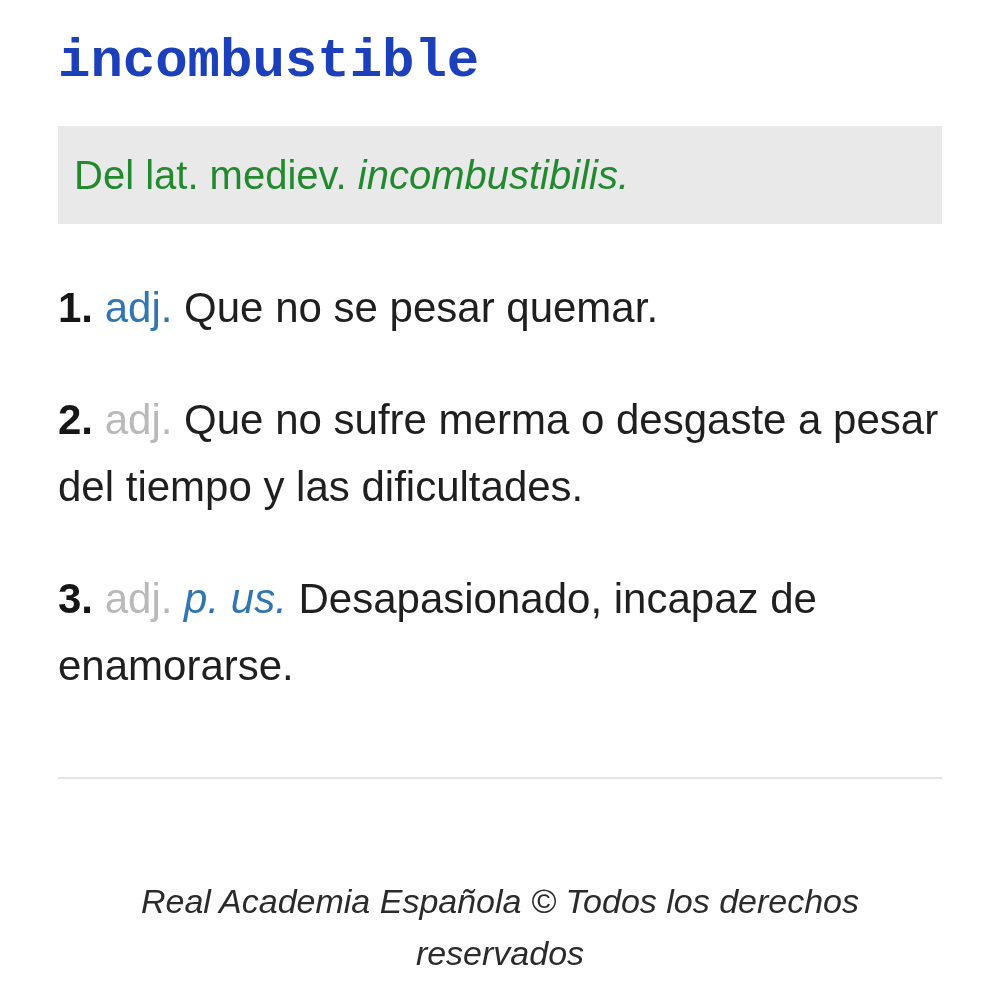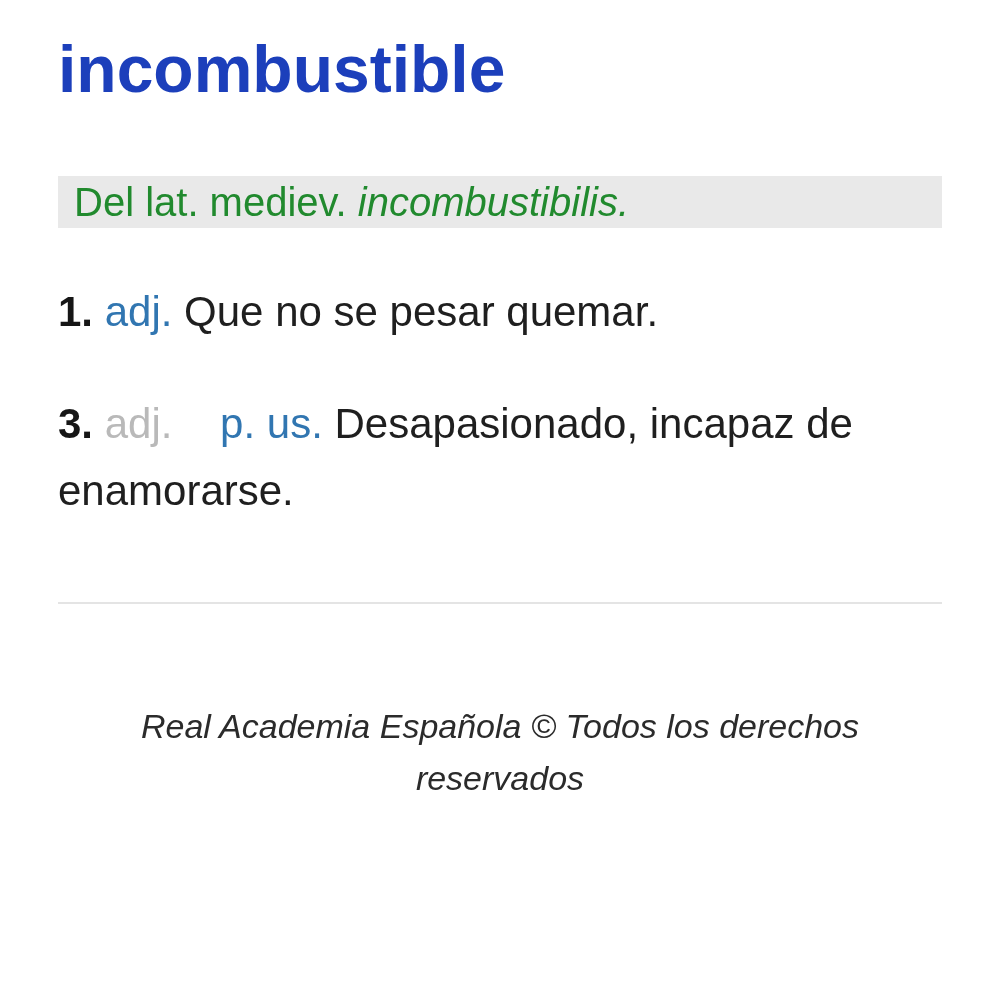--- a/index.html
+++ b/index.html
@@ -18,49 +18,49 @@
     width:1000px;height:986px;
     overflow:hidden;
     font-family:"Liberation Sans", sans-serif;
     color:var(--text-dark);
   }
   .page{
     padding:0 58px;
   }
   h1.headword{
     margin-top:30px;
-    font-family:Liberation Sans, sans-serif;
+    font-family:Liberation Mono, monospace;
     font-weight:bold;
-    font-size:66px;
+    font-size:54px;
     line-height:1.2;
     color:var(--title-blue);
     letter-spacing:0;
   }
   .etymology{
-    margin-top:67px;
+    margin-top:31px;
     background:var(--ety-bg);
-    padding:3px 16px;
+    padding:26px 16px;
     font-size:40px;
     line-height:46px;
     color:var(--ety-green);
   }
   .etymology .ety-term{font-style:italic;}
   .definitions{margin-top:50px;}
   p.definition{
     font-size:42px;
     line-height:67px;
     color:var(--text-dark);
     margin-bottom:45px;
   }
   p.definition:last-child{margin-bottom:0;}
   .def-number{font-weight:bold;color:#161616;}
   a.abbr{text-decoration:none;cursor:pointer;}
   a.abbr.link{color:var(--link-blue);}
   a.abbr.muted{color:var(--abbr-gray);}
-  a.abbr.usage{color:var(--link-blue);margin-left:36px;}
+  a.abbr.usage{color:var(--link-blue);font-style:italic;}
   .divider{
     margin-top:78px;
     border:none;
     border-top:2px solid var(--divider);
     height:0;
   }
   .footer{
     margin:96px auto 0 auto;
     max-width:840px;
     text-align:center;
@@ -82,20 +82,25 @@
   </div>
 
   <div class="definitions">
 
     <p class="definition">
       <span class="def-number">1.</span>
       <a class="abbr link">adj.</a>
       <span>Que no se pesar quemar.</span>
     </p>
 
+    <p class="definition">
+      <span class="def-number">2.</span>
+      <a class="abbr muted">adj.</a>
+      <span>Que no sufre merma o desgaste a pesar del tiempo y las dificultades.</span>
+    </p>
 
     <p class="definition">
       <span class="def-number">3.</span>
       <a class="abbr muted">adj.</a>
       <a class="abbr usage">p. us.</a>
       <span>Desapasionado, incapaz de enamorarse.</span>
     </p>
 
   </div>
 

